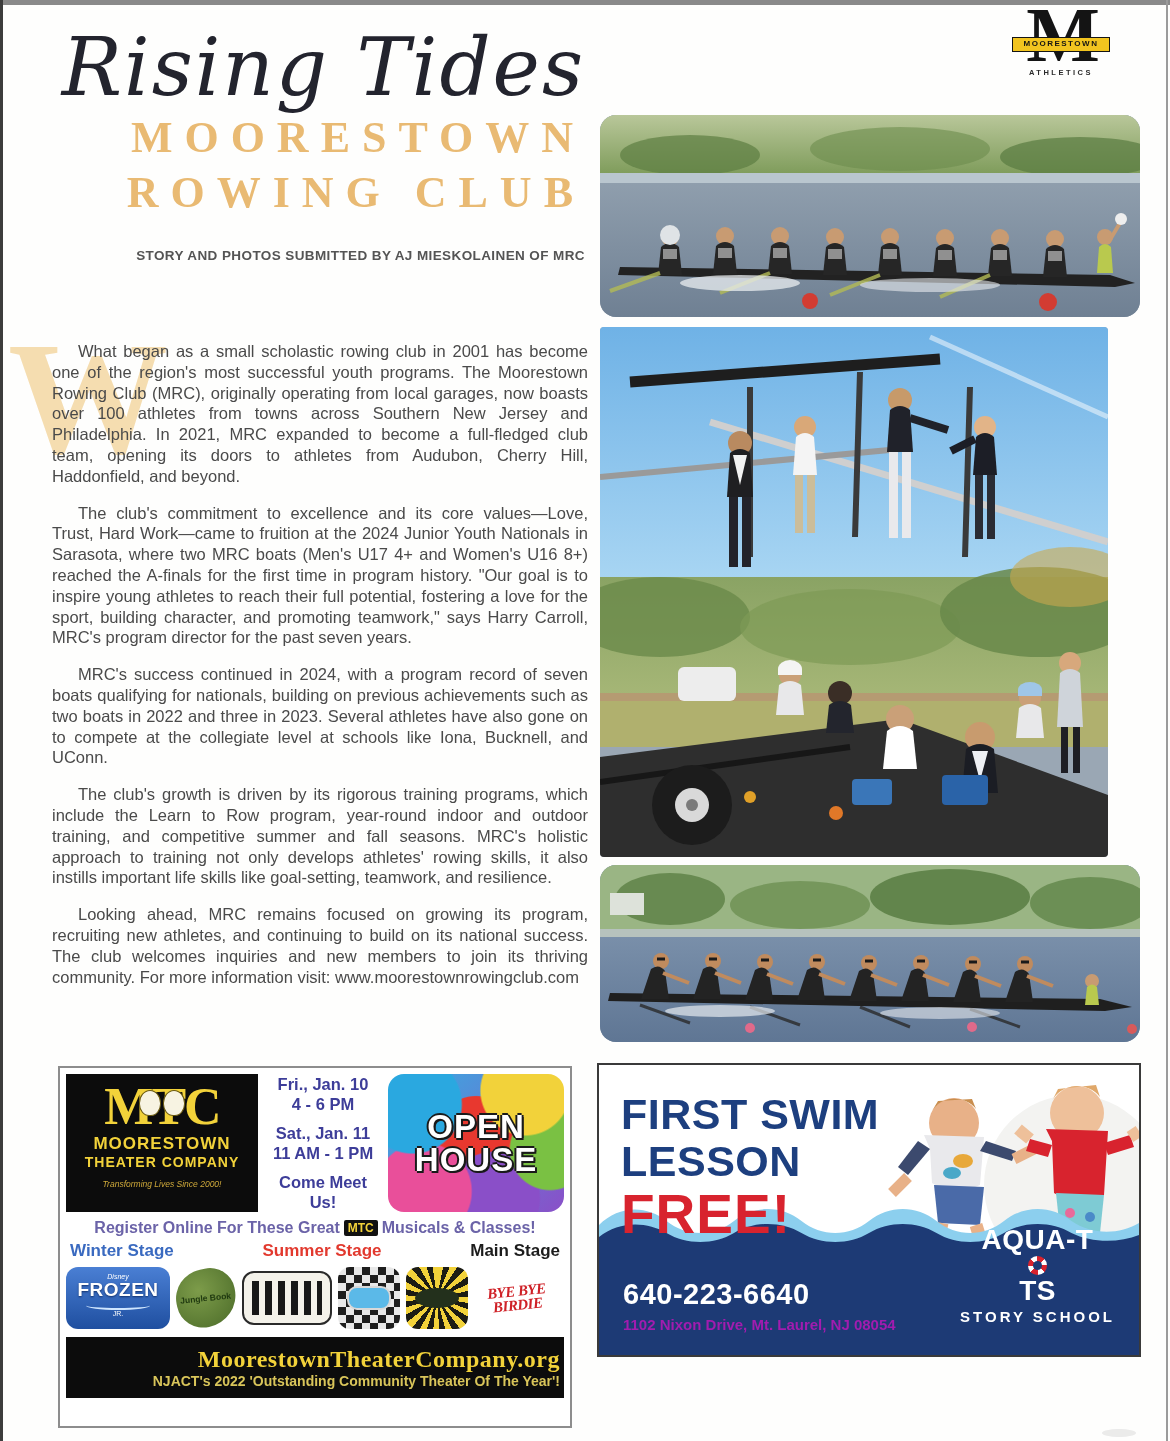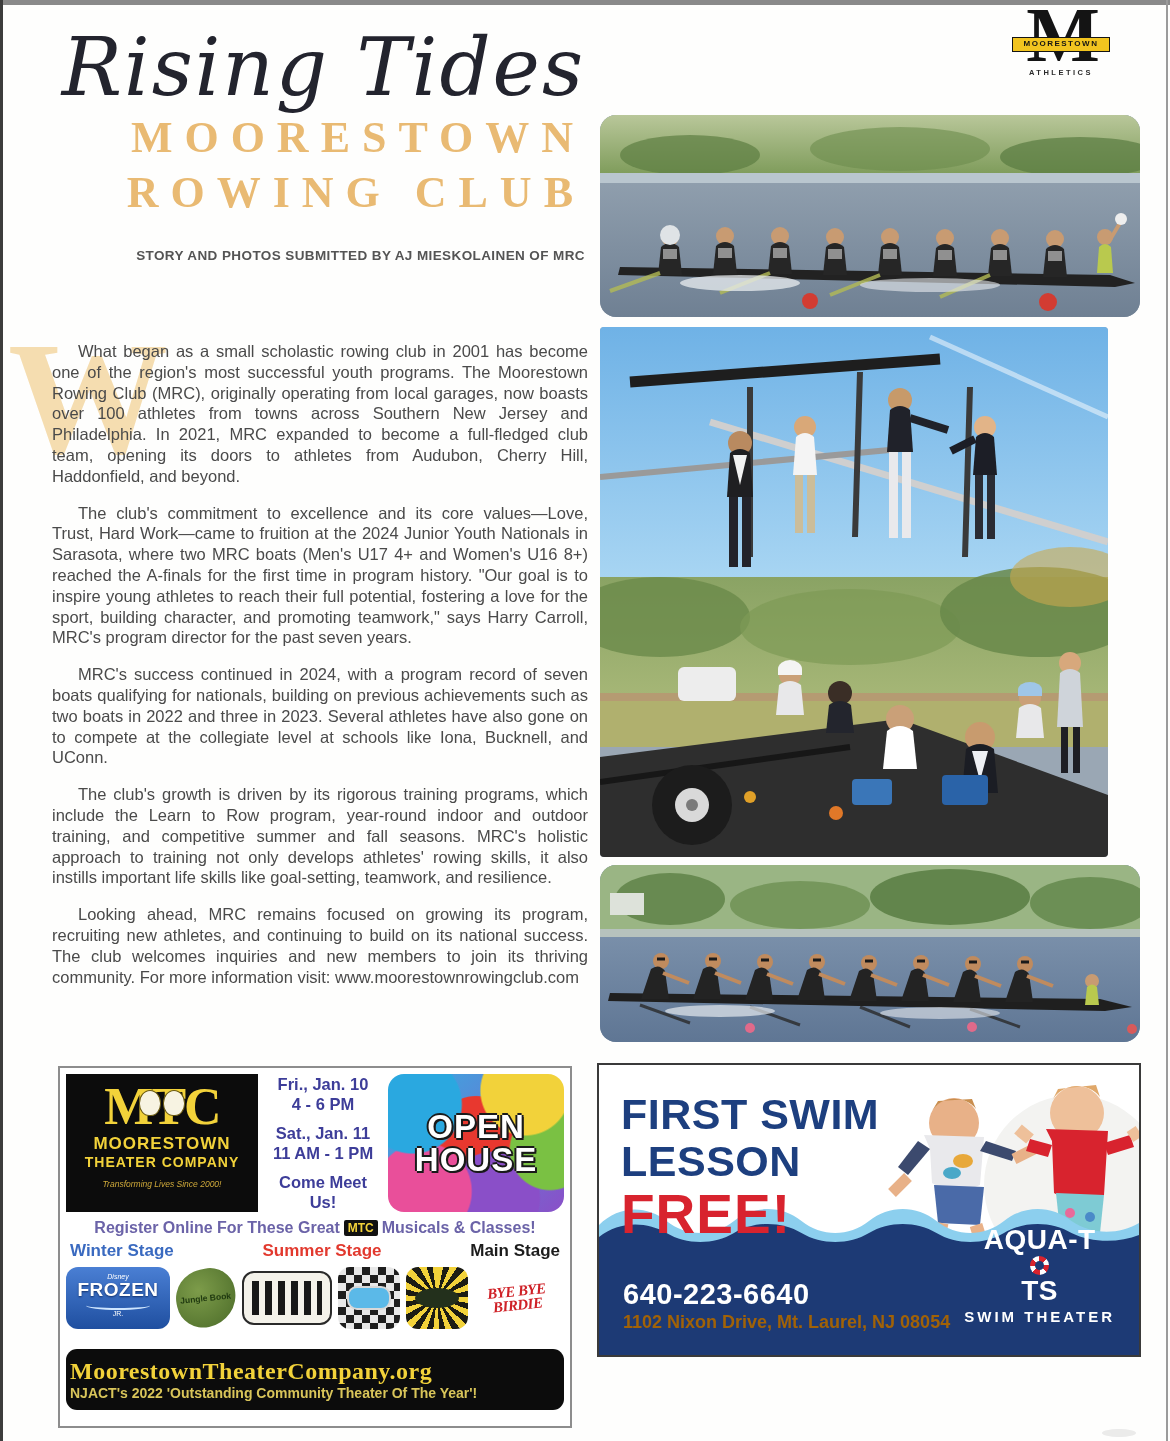--- a/index.html
+++ b/index.html
@@ -92,38 +92,38 @@
   .piano-keys{width:70px;height:34px;background:repeating-linear-gradient(90deg,#181818 0 7px,#f4f2ea 7px 13px);}
   .poster-checker{width:62px;background:repeating-conic-gradient(#1e1e1e 0 25%,#e8e8e8 0 50%) 0 0/16px 16px;
                   display:flex;align-items:center;justify-content:center;}
   .checker-pool{width:40px;height:20px;background:#5bb9e8;border-radius:10px;border:2px solid #d8d8d8;}
   .poster-sunburst{width:62px;background:repeating-conic-gradient(#f2d23a 0 11deg,#1c1c14 11deg 22deg);
                    display:flex;align-items:center;justify-content:center;}
   .sunburst-center{width:44px;height:20px;background:#23301c;border-radius:50%;}
   .poster-birdie{width:86px;text-align:center;transform:rotate(-6deg);}
   .birdie-word{font-family:"Liberation Serif",serif;font-weight:900;font-style:italic;font-size:15px;
                line-height:14px;color:#cf2127;letter-spacing:-.5px;}
-  .mtc-footer{margin-top:19px;background:#0c0c0c;text-align:left;padding:9px 4px 8px;border-radius:11px;}
+  .mtc-footer{margin-top:7px;background:#0c0c0c;text-align:right;padding:9px 4px 8px;}
   .mtc-url{font-family:"Liberation Serif",serif;font-weight:900;font-size:24px;color:#f2d23a;
            letter-spacing:.5px;line-height:26px;}
   .mtc-contact{font-size:15.5px;font-weight:bold;color:#e8d98a;line-height:22px;}
   .mtc-award{font-size:14px;font-weight:bold;color:#d9c55a;line-height:18px;}
 
   
   .ad-aqua{position:absolute;left:597px;top:1063px;width:544px;height:294px;background:#fff;
            border:2px solid #3a3a3a;box-sizing:border-box;overflow:hidden;}
   .aqua-kids{position:absolute;right:0;top:0;width:305px;height:250px;}
   .aqua-headline{position:absolute;left:22px;top:26px;z-index:2;}
   .aqua-line{font-size:43px;font-weight:900;color:#1d3f7f;line-height:47px;letter-spacing:.5px;}
   .aqua-free{font-size:55px;font-weight:900;color:#d8232e;line-height:58px;letter-spacing:1px;}
   .aqua-band{position:absolute;left:0;bottom:0;width:100%;height:112px;background:#1d3a75;}
   .aqua-waves{position:absolute;left:0;bottom:110px;width:100%;height:46px;}
   .aqua-phone{position:absolute;left:24px;bottom:44px;color:#fff;font-size:29px;font-weight:900;
               letter-spacing:.5px;z-index:3;}
-  .aqua-addr{position:absolute;left:24px;bottom:22px;color:#a16207;font-size:18px;font-weight:bold;z-index:3;}
+  .aqua-addr{position:absolute;left:24px;bottom:22px;color:#a21caf;font-size:15px;font-weight:bold;z-index:3;}
   .aqua-brand{position:absolute;right:24px;bottom:30px;text-align:center;z-index:3;color:#fff;}
   .brand-main{font-size:28px;font-weight:900;letter-spacing:.5px;display:flex;align-items:center;justify-content:center;flex-direction:column;}
   .life-ring{display:inline-block;width:19px;height:19px;border-radius:50%;margin:0 1px;
              background:conic-gradient(#d8232e 0 45deg,#fff 45deg 90deg,#d8232e 90deg 135deg,#fff 135deg 180deg,#d8232e 180deg 225deg,#fff 225deg 270deg,#d8232e 270deg 315deg,#fff 315deg 360deg);
              position:relative;}
   .life-ring::after{content:"";position:absolute;left:5px;top:5px;width:9px;height:9px;border-radius:50%;
              background:#1d3a75;}
   .brand-sub{font-size:15px;font-weight:bold;letter-spacing:3px;margin-top:1px;}
 
   .faint-pagecurl{position:absolute;right:34px;bottom:4px;width:34px;height:8px;background:#d7d7d7;
@@ -493,18 +493,18 @@
     </svg>
     <div class="aqua-band"></div>
     <div class="aqua-phone">640-223-6640</div>
     <div class="aqua-addr">1102 Nixon Drive, Mt. Laurel, NJ 08054</div>
     <div class="aqua-brand">
       <div class="brand-main">
         <span>AQUA-T</span>
           <span class="life-ring"></span>
           <span>TS</span>
       </div>
-      <div class="brand-sub">SWIM THEATER</div>
+      <div class="brand-sub">STORY SCHOOL</div>
     </div>
   </div>
 
   <div class="faint-pagecurl"></div>
 </div>
 
 </body></html>

